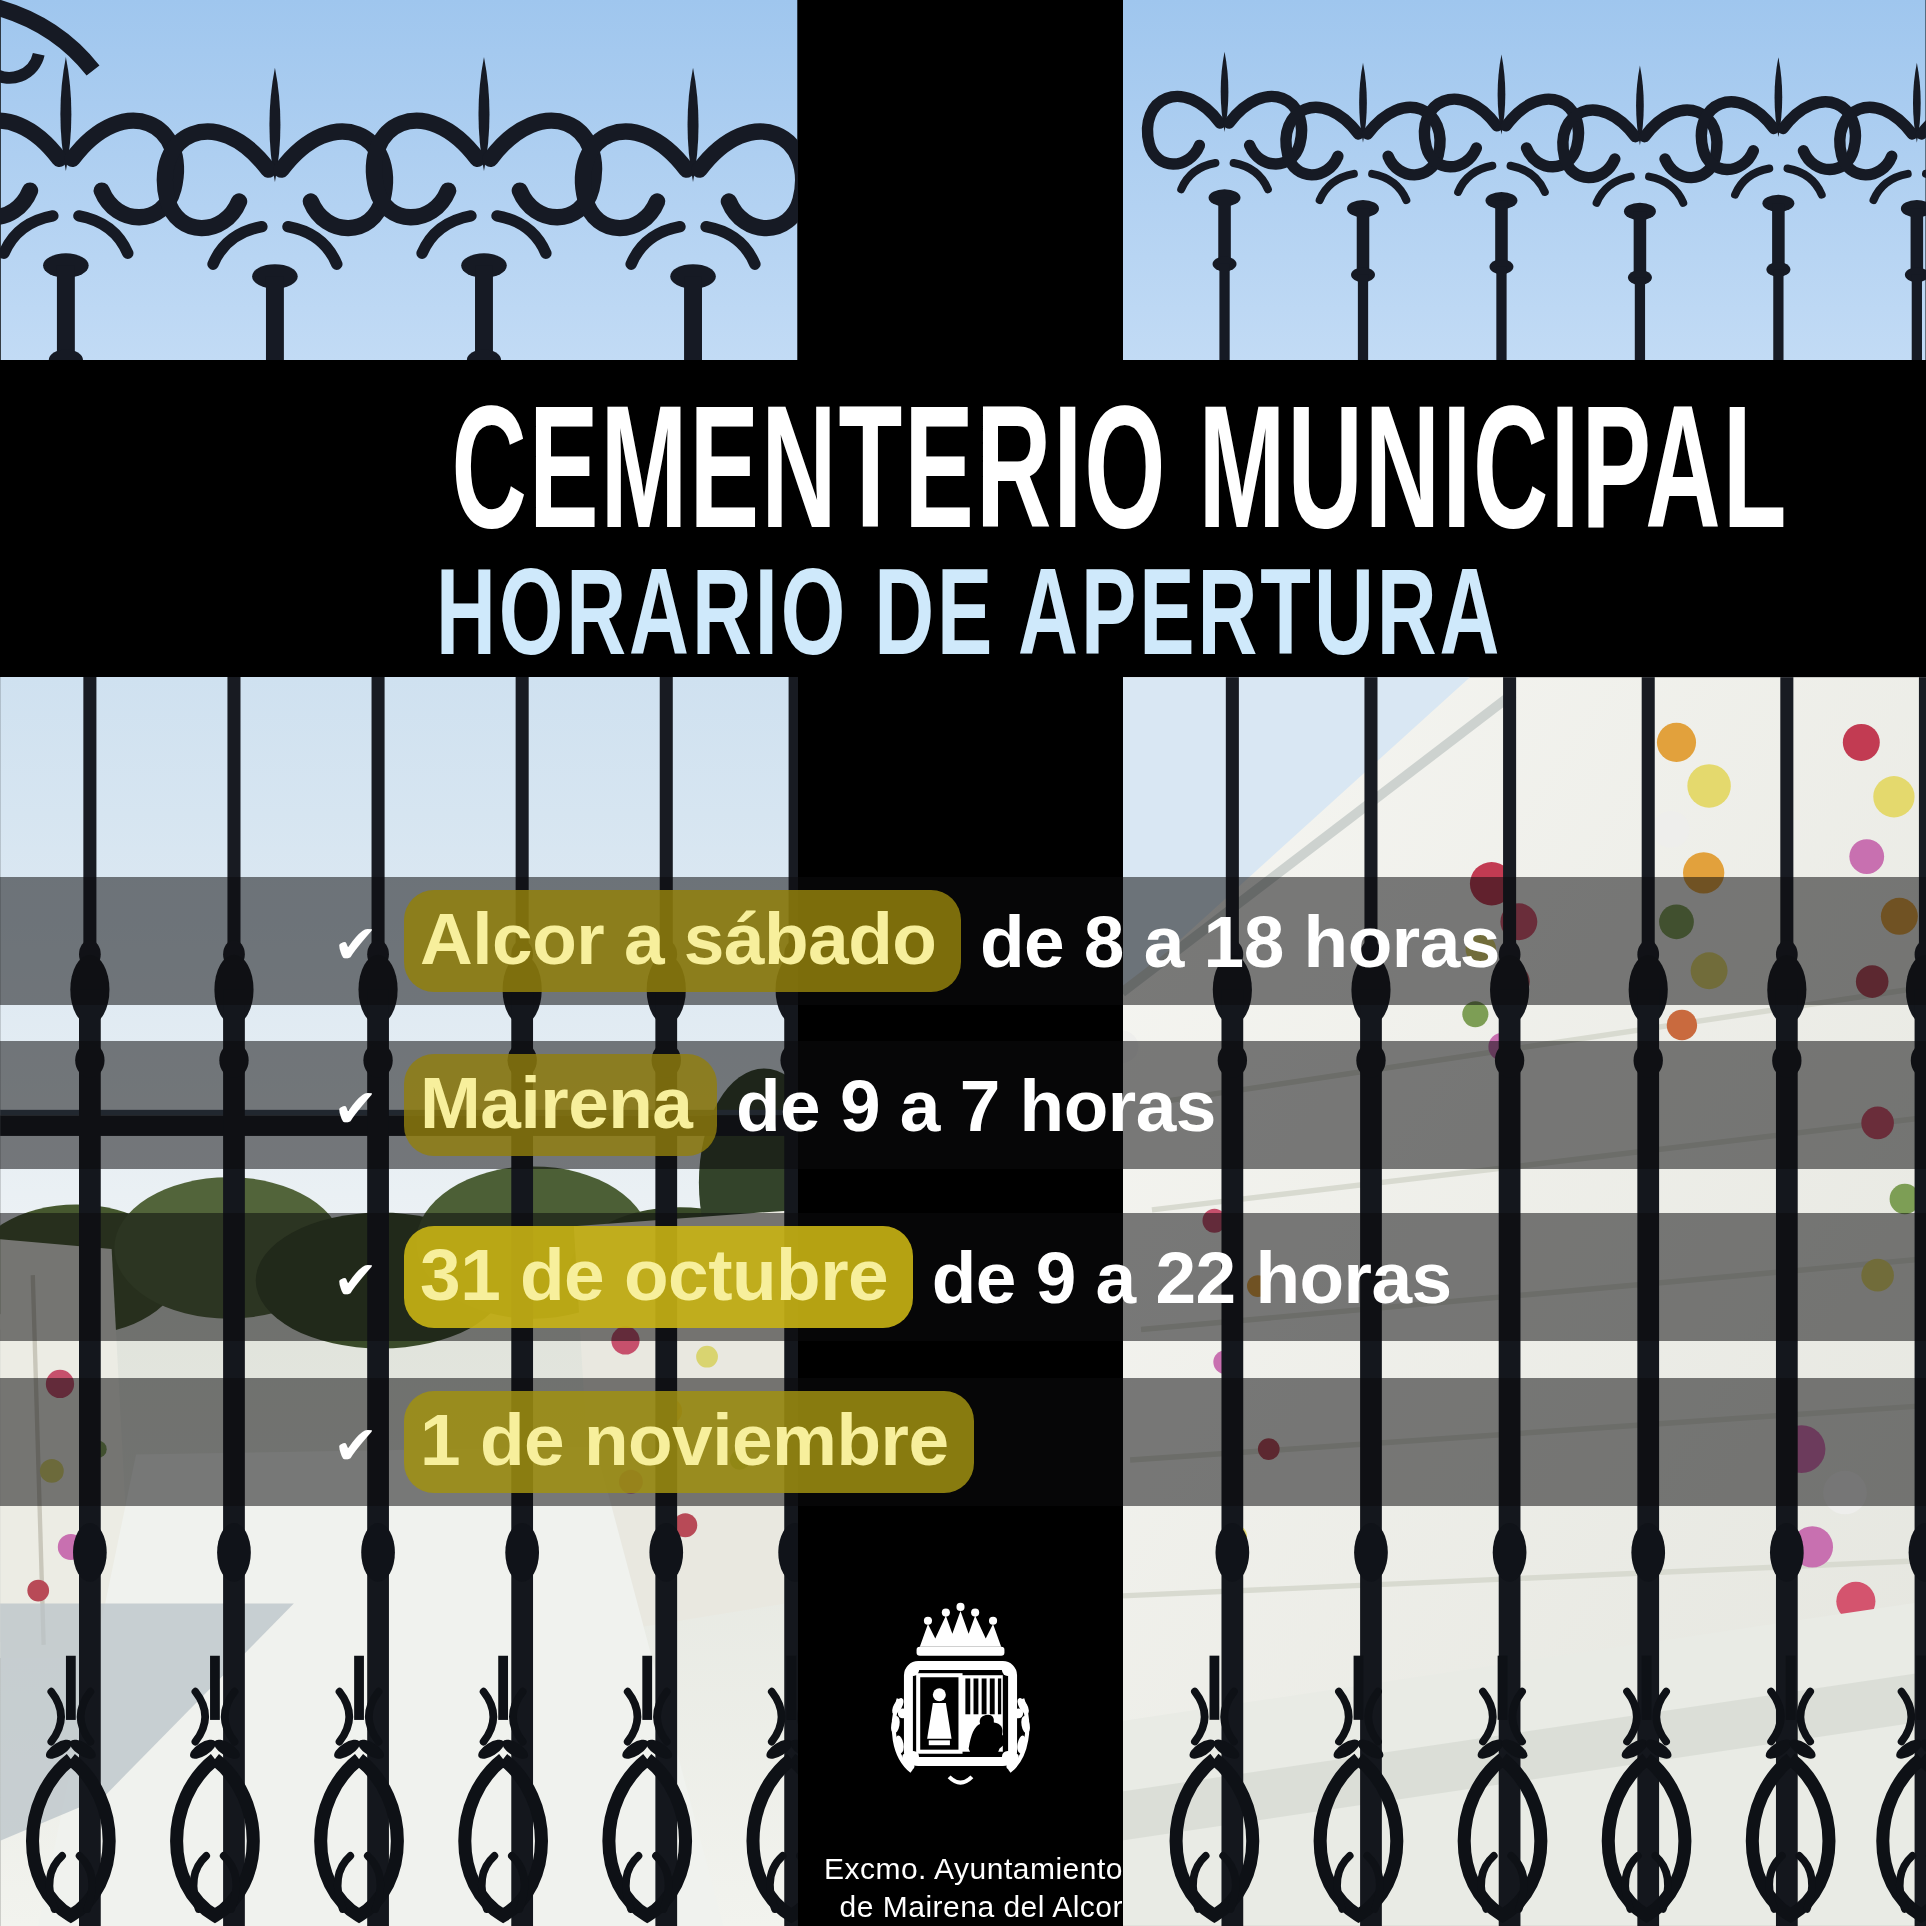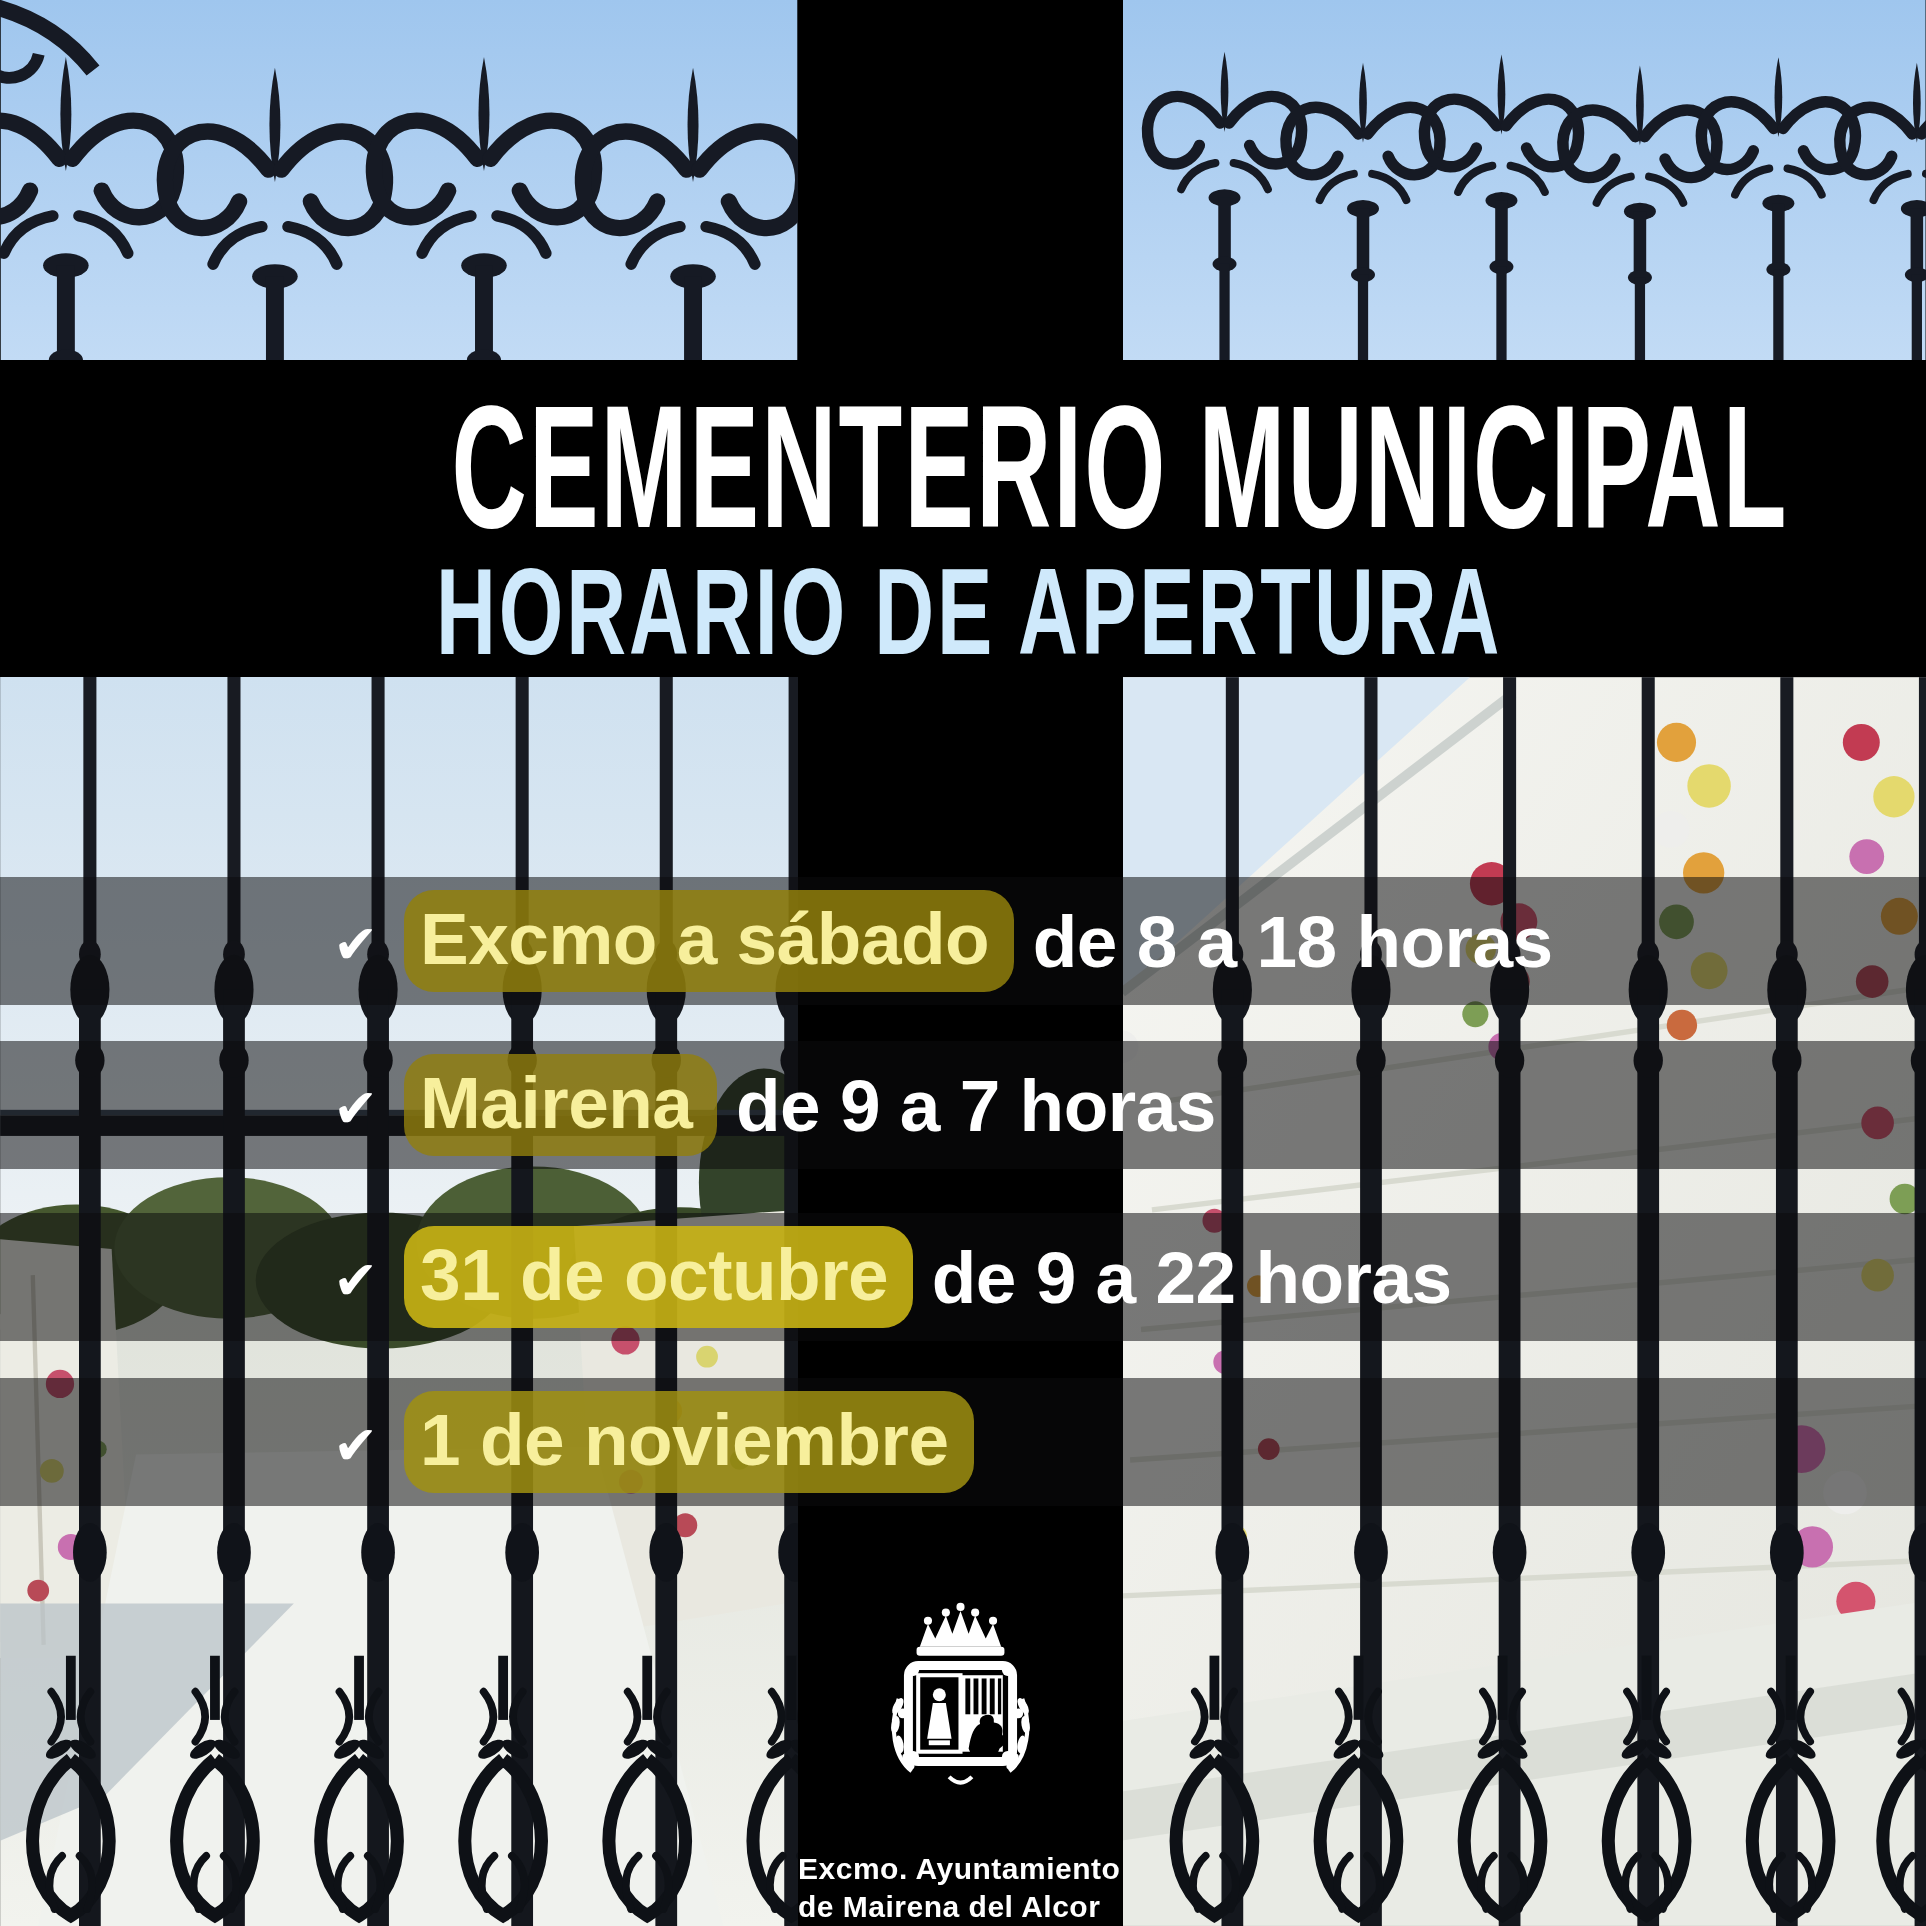--- a/index.html
+++ b/index.html
@@ -22,21 +22,21 @@
   .sched-row{
     position:absolute; left:333px; height:128px; display:flex; align-items:center;
     z-index:40; color:#fff; font-weight:bold; font-size:73px; white-space:nowrap; letter-spacing:-0.5px;
   }
   .check{font-size:54px; font-weight:normal; margin-right:26px; transform:translateY(3.3px);}
   .hl-phrase{
     color:#f7ef9c; padding:12px 25px 16.3px 16.3px; border-radius:30px; display:inline-block; line-height:1;
   }
   .rest-phrase{margin-left:18.5px; display:inline-block; line-height:1;text-align:right;}
   
-  .logo-wrap{position:absolute; left:798px; top:1596px; width:325px; z-index:45; text-align:left; color:#fff;font-weight:bold;}
+  .logo-wrap{position:absolute; left:798px; top:1596px; width:325px; z-index:45; text-align:right; color:#fff;}
   .logo-wrap svg{display:block; margin:0 auto;}
   .footer-text{font-size:30px; line-height:1.28; margin-top:15px; letter-spacing:0.5px;}
 </style>
 </head>
 <body>
 
 <div class="canvas">
 
   <svg width="0" height="0" style="position:absolute" aria-hidden="true">
     <defs>
@@ -260,21 +260,21 @@
     </div>
   </div>
 
   <div class="sched-band" style="top:877px"></div>
   <div class="sched-band" style="top:1041px"></div>
   <div class="sched-band" style="top:1213px"></div>
   <div class="sched-band" style="top:1378px"></div>
 
   <div class="sched-row" style="top:877px">
     <span class="check">✔</span>
-    <span class="hl-phrase" style="background-color: rgba(146, 128, 12, 0.85);">Excmo a sábado</span>
+    <span class="hl-phrase" style="background-color: rgba(146, 128, 12, 0.85);">Alcor a sábado</span>
     <span class="rest-phrase">de 8 a 18 horas</span>
   </div>
   <div class="sched-row" style="top:1041px">
     <span class="check">✔</span>
     <span class="hl-phrase" style="background-color: rgba(146, 128, 12, 0.8);">Mairena</span>
     <span class="rest-phrase">de 9 a 7 horas</span>
   </div>
   <div class="sched-row" style="top:1213px">
     <span class="check">✔</span>
     <span class="hl-phrase" style="background-color: rgba(201, 180, 20, 0.9);">31 de octubre</span>

